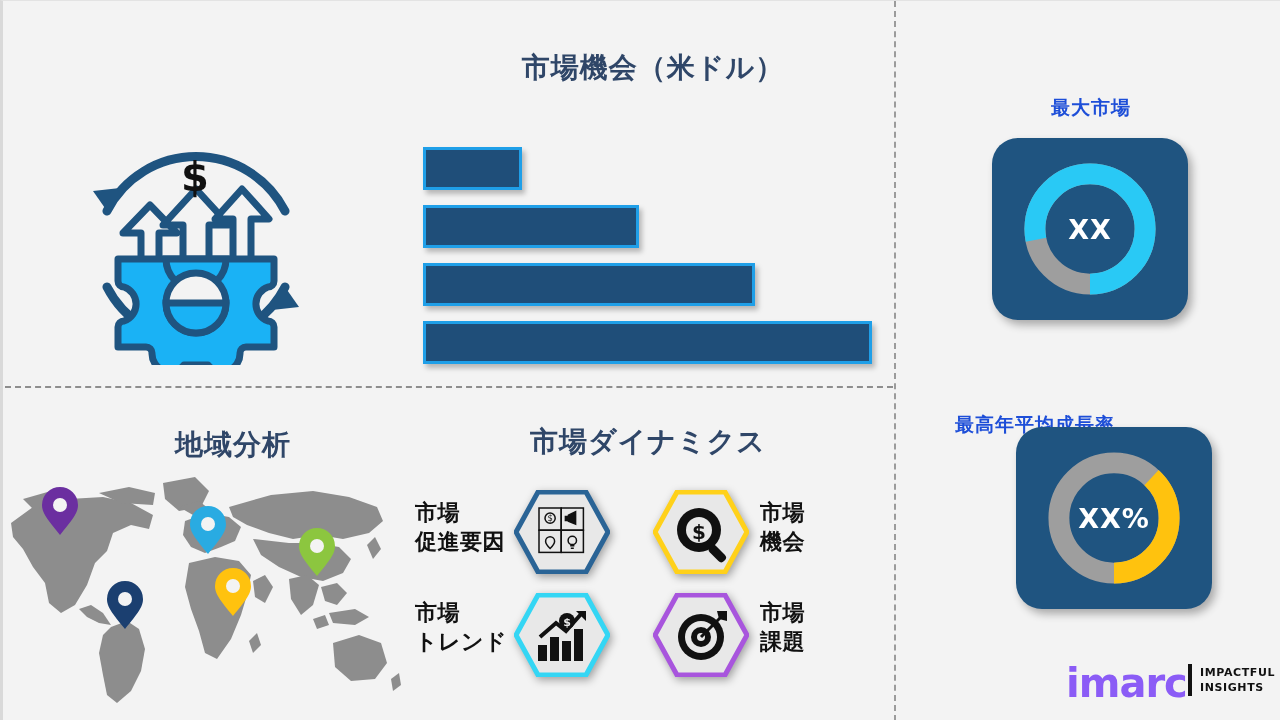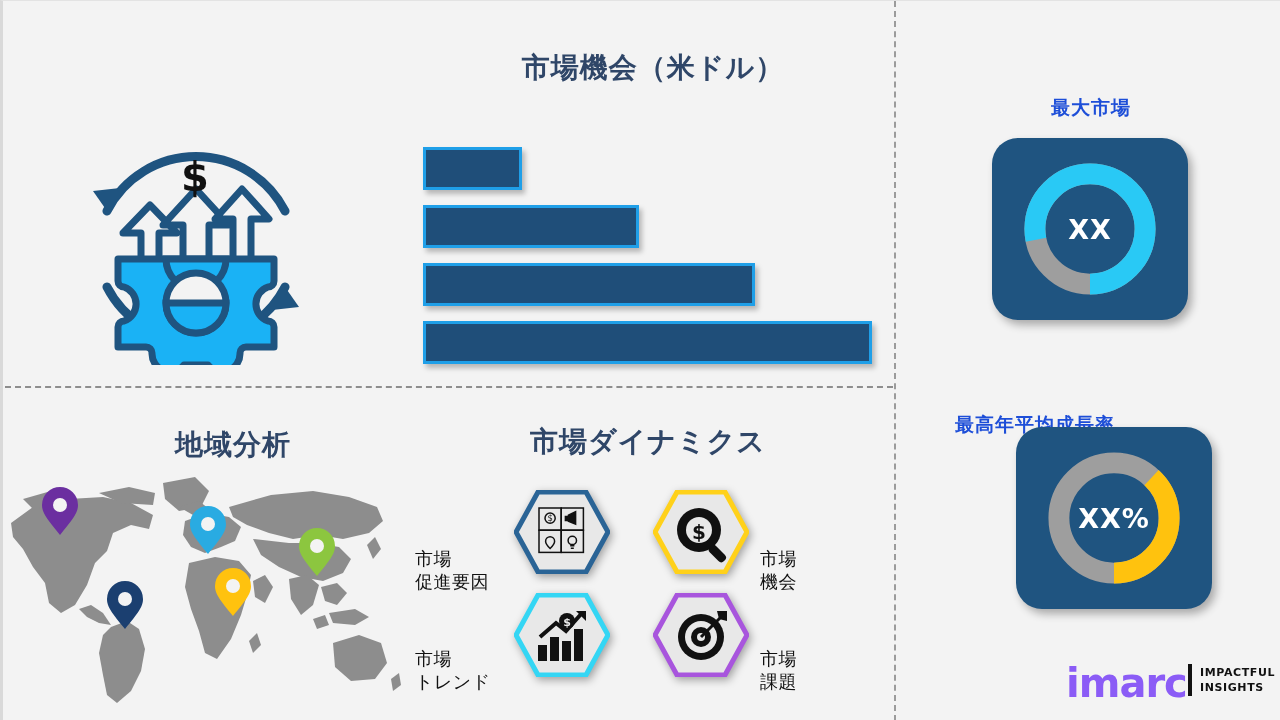--- a/index.html
+++ b/index.html
@@ -79,22 +79,22 @@
   
   #world-map{position:absolute;left:0px;top:462px;width:400px;height:250px;}
 
   
   .hex-wrap{position:absolute;width:96px;height:84px;}
   .hex{
     position:absolute;inset:0;
     filter:drop-shadow(2px 3px 4px rgba(0,0,0,.35));
   }
   .hex-label{
-    position:absolute;font-size:18px;line-height:1.3;color:#111;
-    font-weight:normal;letter-spacing:.5px;white-space:pre-line;margin-top:48px;
+    position:absolute;font-size:22px;line-height:1.3;color:#111;
+    font-weight:bold;letter-spacing:.5px;white-space:pre-line;
   }
   .hex-label.left{text-align:left;}
   .hex-label.right{text-align:left;}
 
   
   .donut-card{
     position:absolute;width:196px;height:182px;
     background:#1f5480;border-radius:26px;
     box-shadow:4px 5px 8px rgba(0,0,0,.3);
   }

